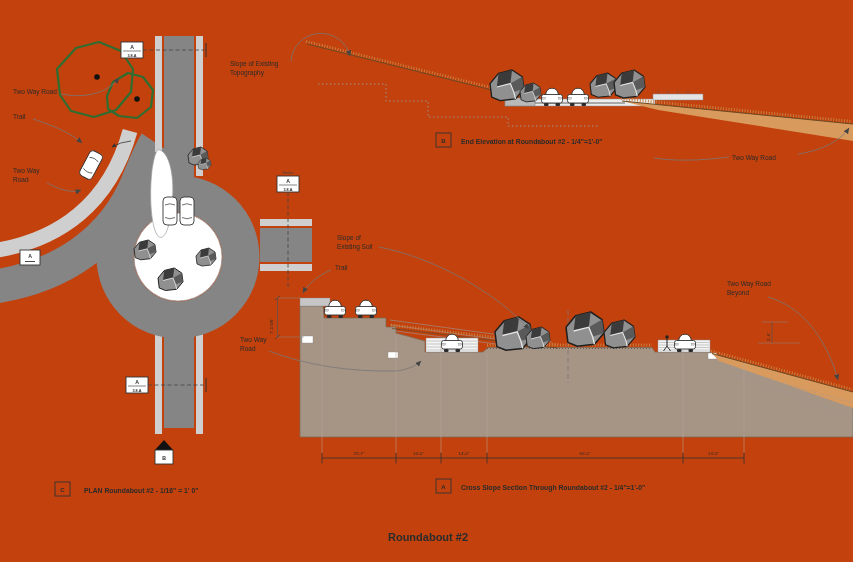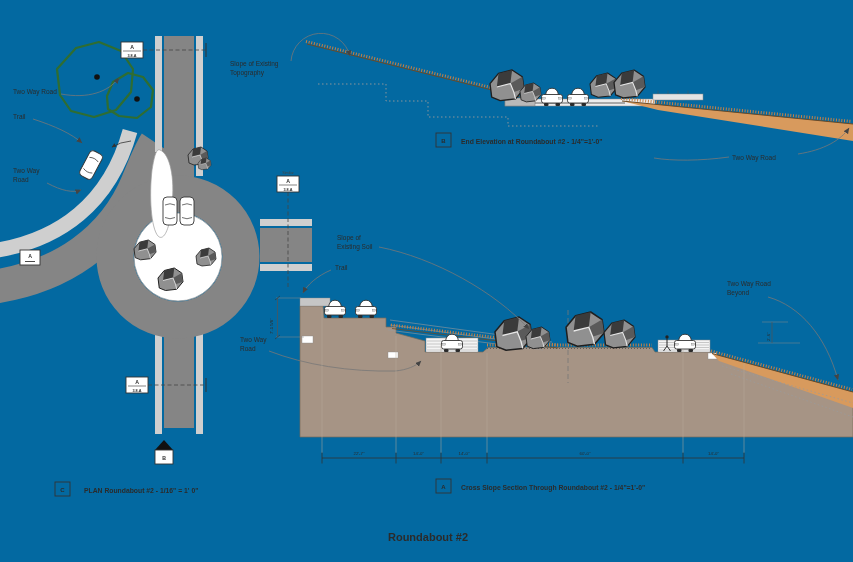--- a/index.html
+++ b/index.html
@@ -1,16 +1,16 @@
 <!DOCTYPE html>
 <html><head>
 <meta charset="utf-8">
 <style>
   html,body{margin:0;padding:0;background:#ffffff;}
-  .stage{position:relative;width:853px;height:562px;background:#0369a1;overflow:hidden;
+  .stage{position:relative;width:853px;height:562px;background:#c2410c;overflow:hidden;
          font-family:"Liberation Sans",sans-serif;}
   svg text{font-family:"Liberation Sans",sans-serif;fill:#2b2b2b;}
   .t-lbl   {font-size:6.5px;}
   .t-cap   {font-size:6.8px;font-weight:bold;}
   .t-cl    {font-size:6px;font-weight:bold;text-anchor:middle;}
   .t-mk    {font-size:5.2px;font-weight:bold;text-anchor:middle;}
   .t-mkref {font-size:3.8px;font-weight:bold;text-anchor:middle;}
   .t-sim   {font-size:3.8px;text-anchor:middle;fill:#444;}
   .t-dim   {font-size:4.3px;text-anchor:middle;}
   .t-dimr  {font-size:4.3px;}

